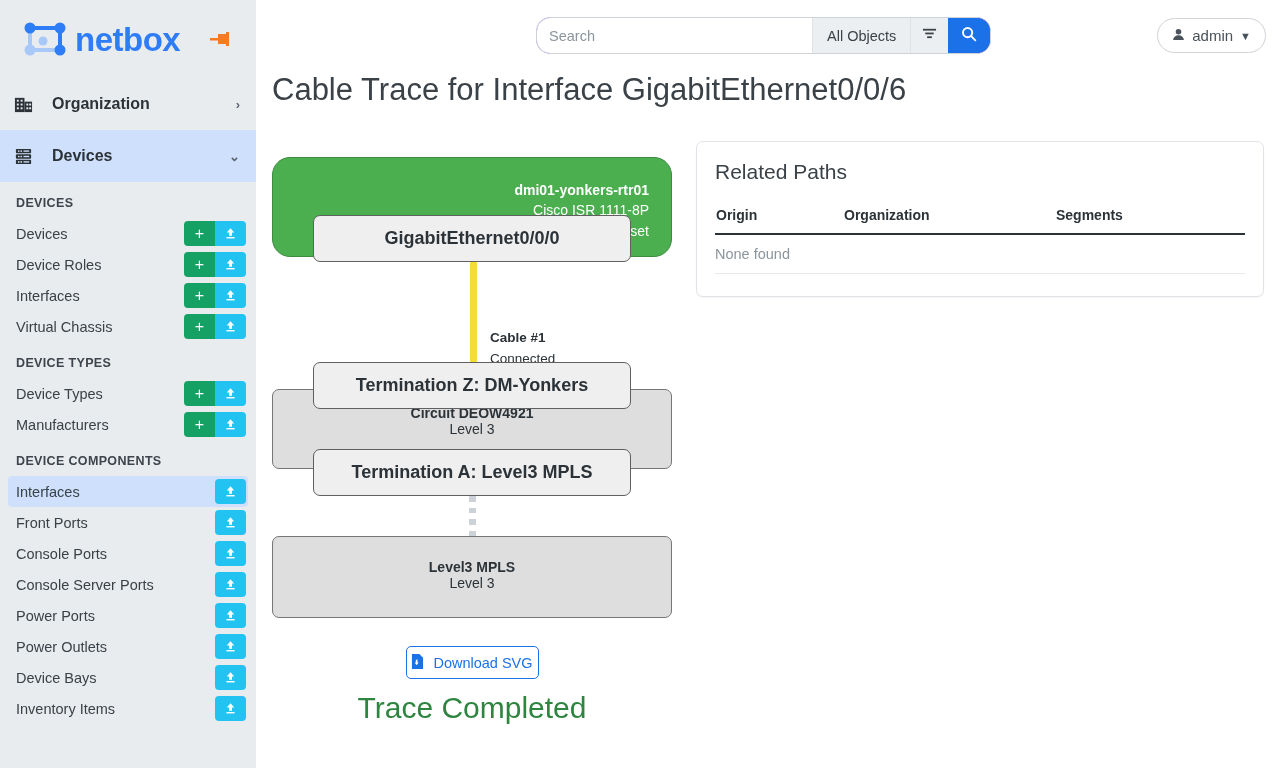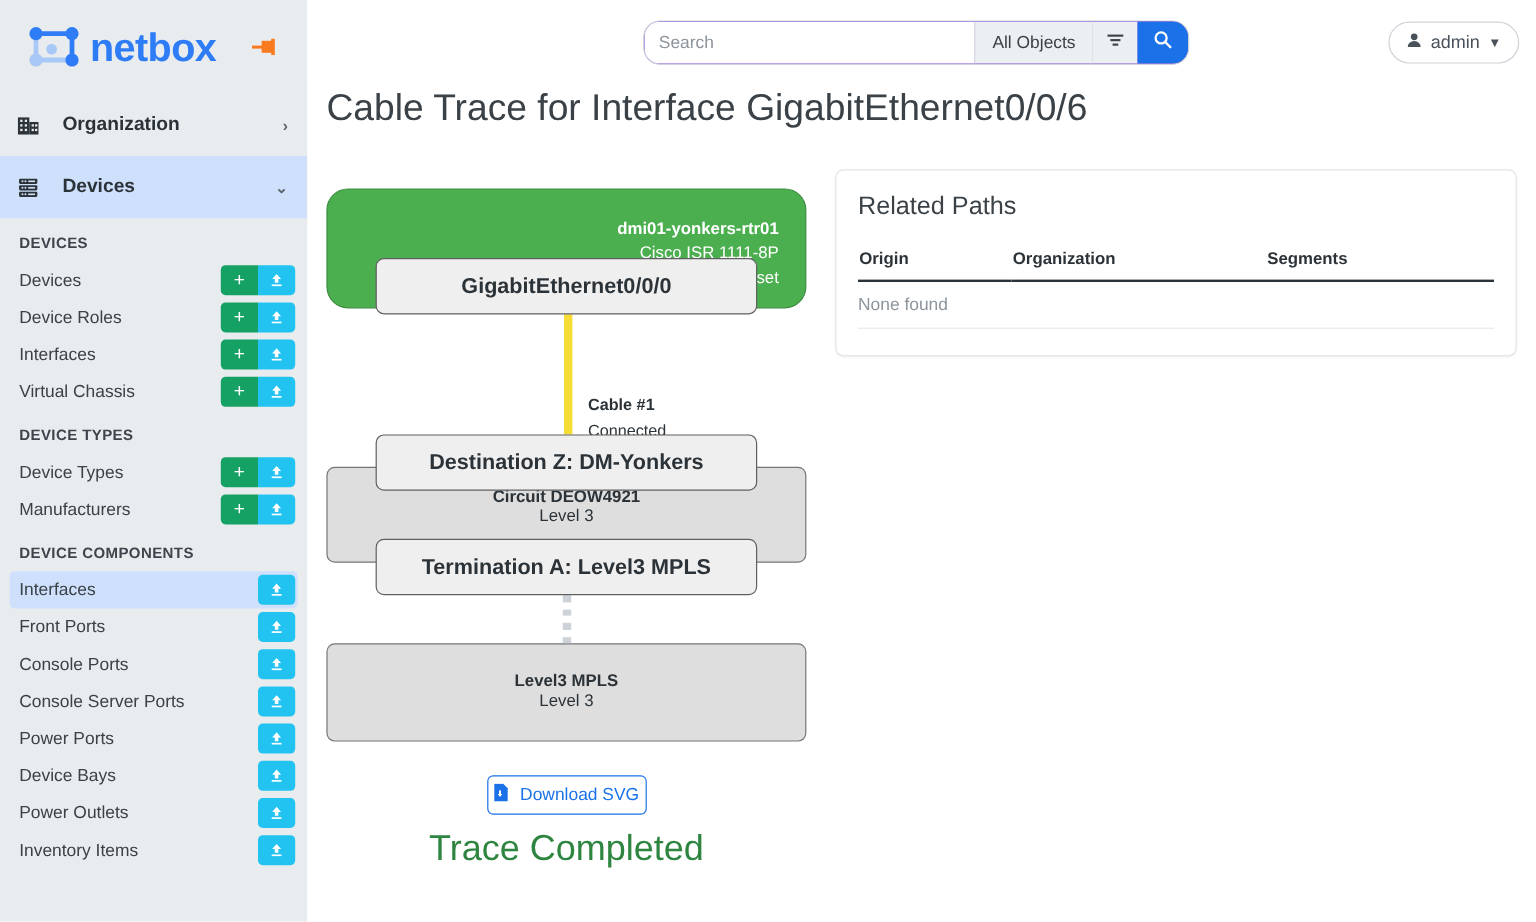--- a/index.html
+++ b/index.html
@@ -411,32 +411,32 @@
         <div class="btns">
           <div class="btn-sq btn-imp">
             <svg viewBox="0 0 14 14" width="13" height="13" fill="#fff">
               <path d="M7 1.4 L11 6 H8.6 v3.4 H5.4 V6 H3 z"></path>
               <rect x="2.6" y="10.8" width="8.8" height="1.5"></rect>
             </svg>
           </div>
         </div>
       </div>
       <div class="nav-item">
+        <span class="nlabel">Power Outlets</span>
+        <div class="btns">
+          <div class="btn-sq btn-imp">
+            <svg viewBox="0 0 14 14" width="13" height="13" fill="#fff">
+              <path d="M7 1.4 L11 6 H8.6 v3.4 H5.4 V6 H3 z"></path>
+              <rect x="2.6" y="10.8" width="8.8" height="1.5"></rect>
+            </svg>
+          </div>
+        </div>
+      </div>
+      <div class="nav-item">
         <span class="nlabel">Device Bays</span>
-        <div class="btns">
-          <div class="btn-sq btn-imp">
-            <svg viewBox="0 0 14 14" width="13" height="13" fill="#fff">
-              <path d="M7 1.4 L11 6 H8.6 v3.4 H5.4 V6 H3 z"></path>
-              <rect x="2.6" y="10.8" width="8.8" height="1.5"></rect>
-            </svg>
-          </div>
-        </div>
-      </div>
-      <div class="nav-item">
-        <span class="nlabel">Power Outlets</span>
         <div class="btns">
           <div class="btn-sq btn-imp">
             <svg viewBox="0 0 14 14" width="13" height="13" fill="#fff">
               <path d="M7 1.4 L11 6 H8.6 v3.4 H5.4 V6 H3 z"></path>
               <rect x="2.6" y="10.8" width="8.8" height="1.5"></rect>
             </svg>
           </div>
         </div>
       </div>
       <div class="nav-item">
@@ -508,21 +508,21 @@
     <div id="cable-line"></div>
     <div id="cable-label">
       <div class="cl-title">Cable #1</div>
       <div>Connected</div>
       <div>Singlemode Fiber</div>
     </div>
   </div>
 
   <div id="circuit-stack">
     <div class="term" id="term-z">
-      <span>Destination Z: DM-Yonkers</span>
+      <span>Termination Z: DM-Yonkers</span>
     </div>
     <div id="circuit-box">
       <div class="n1">Circuit DEOW4921</div>
       <div class="n2">Level 3</div>
     </div>
     <div class="term" id="term-a">
       <span>Termination A: Level3 MPLS</span>
     </div>
   </div>
 

